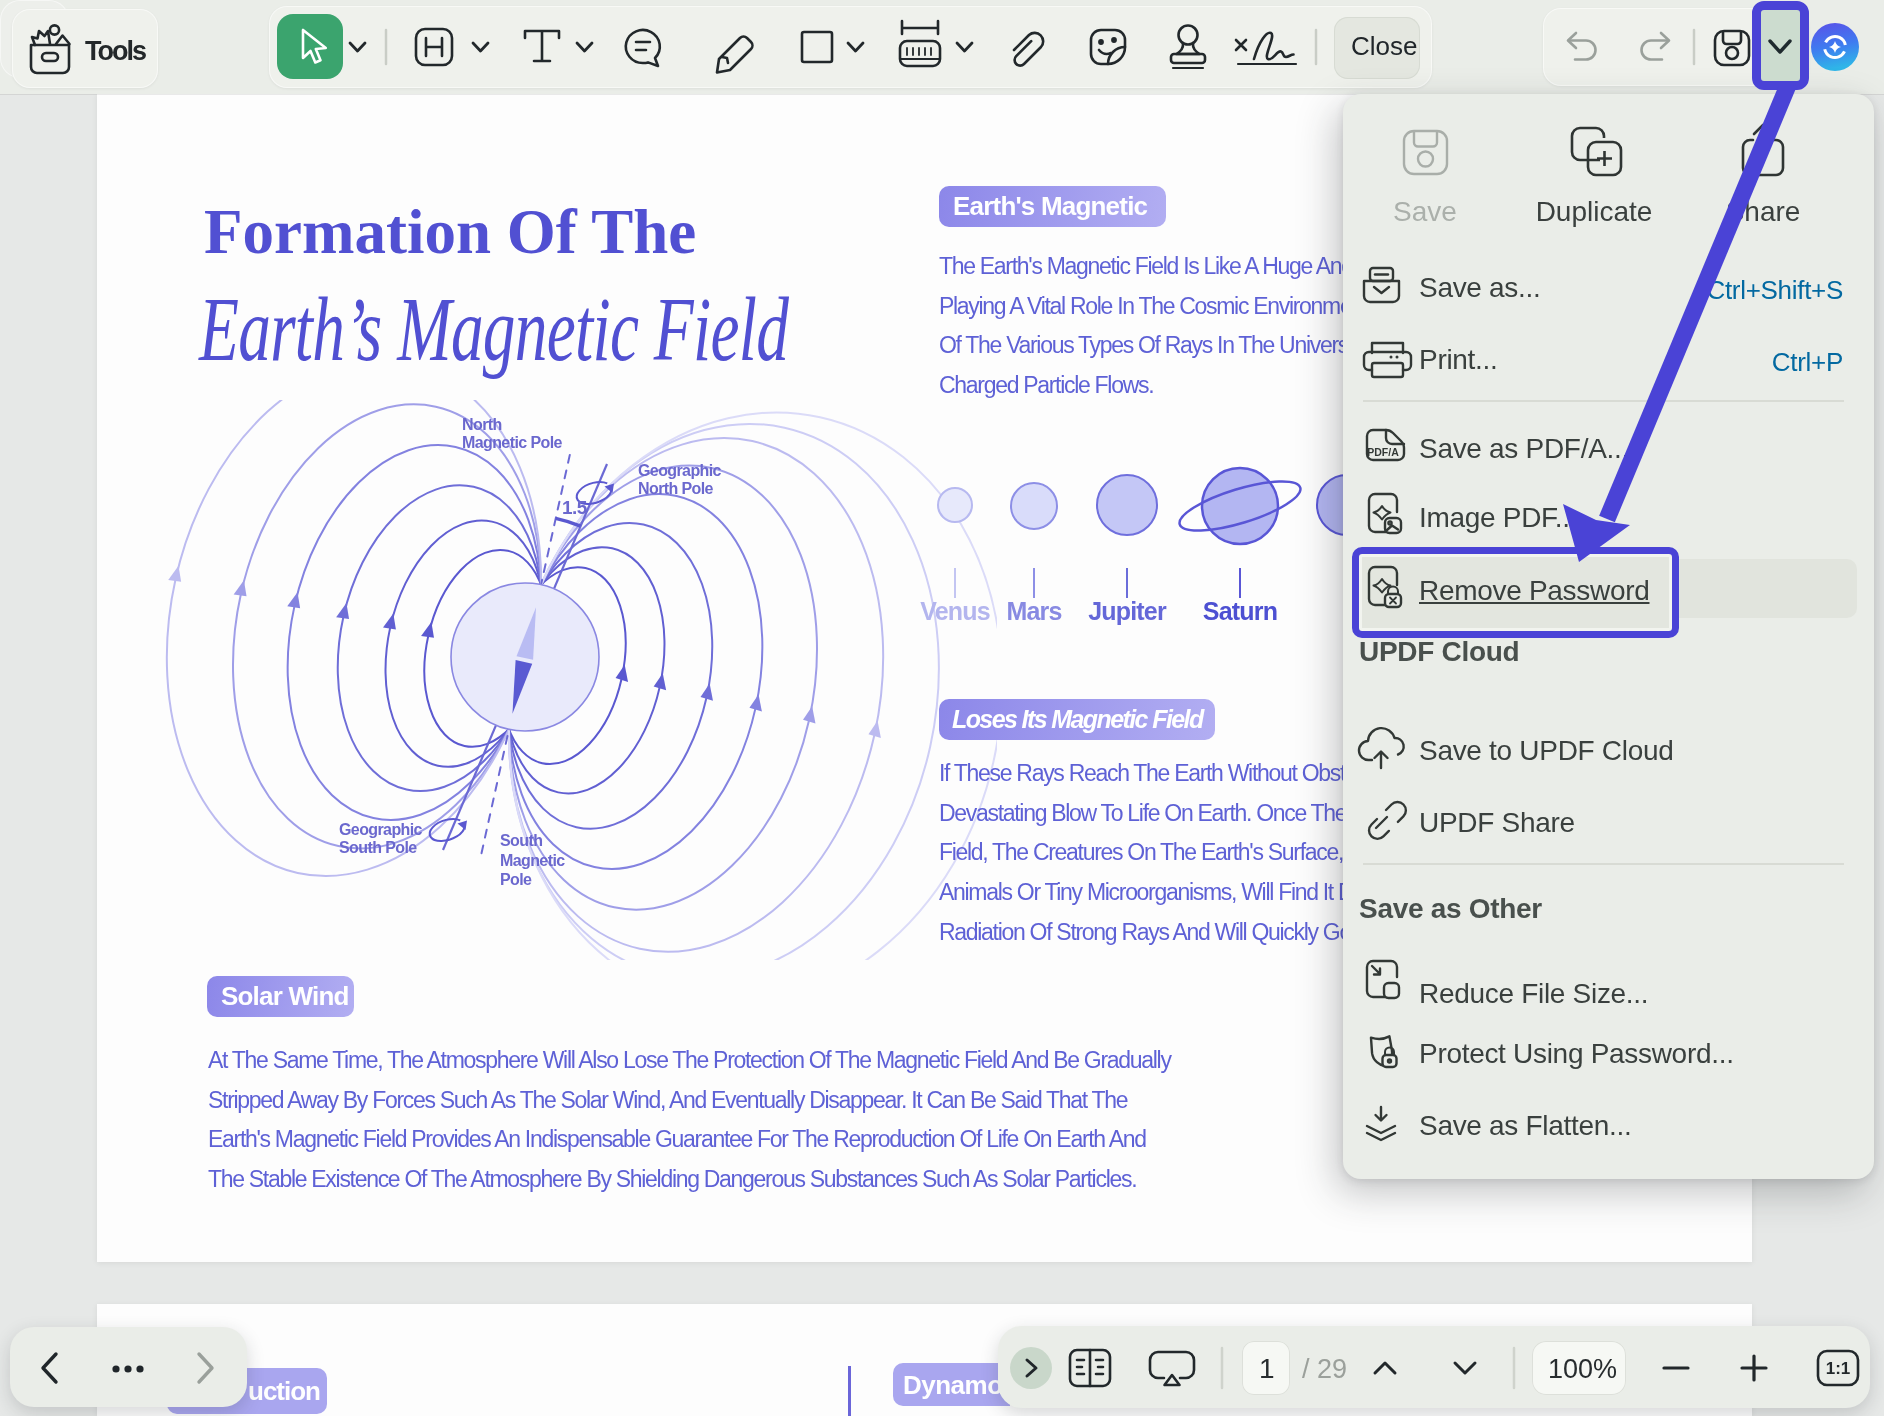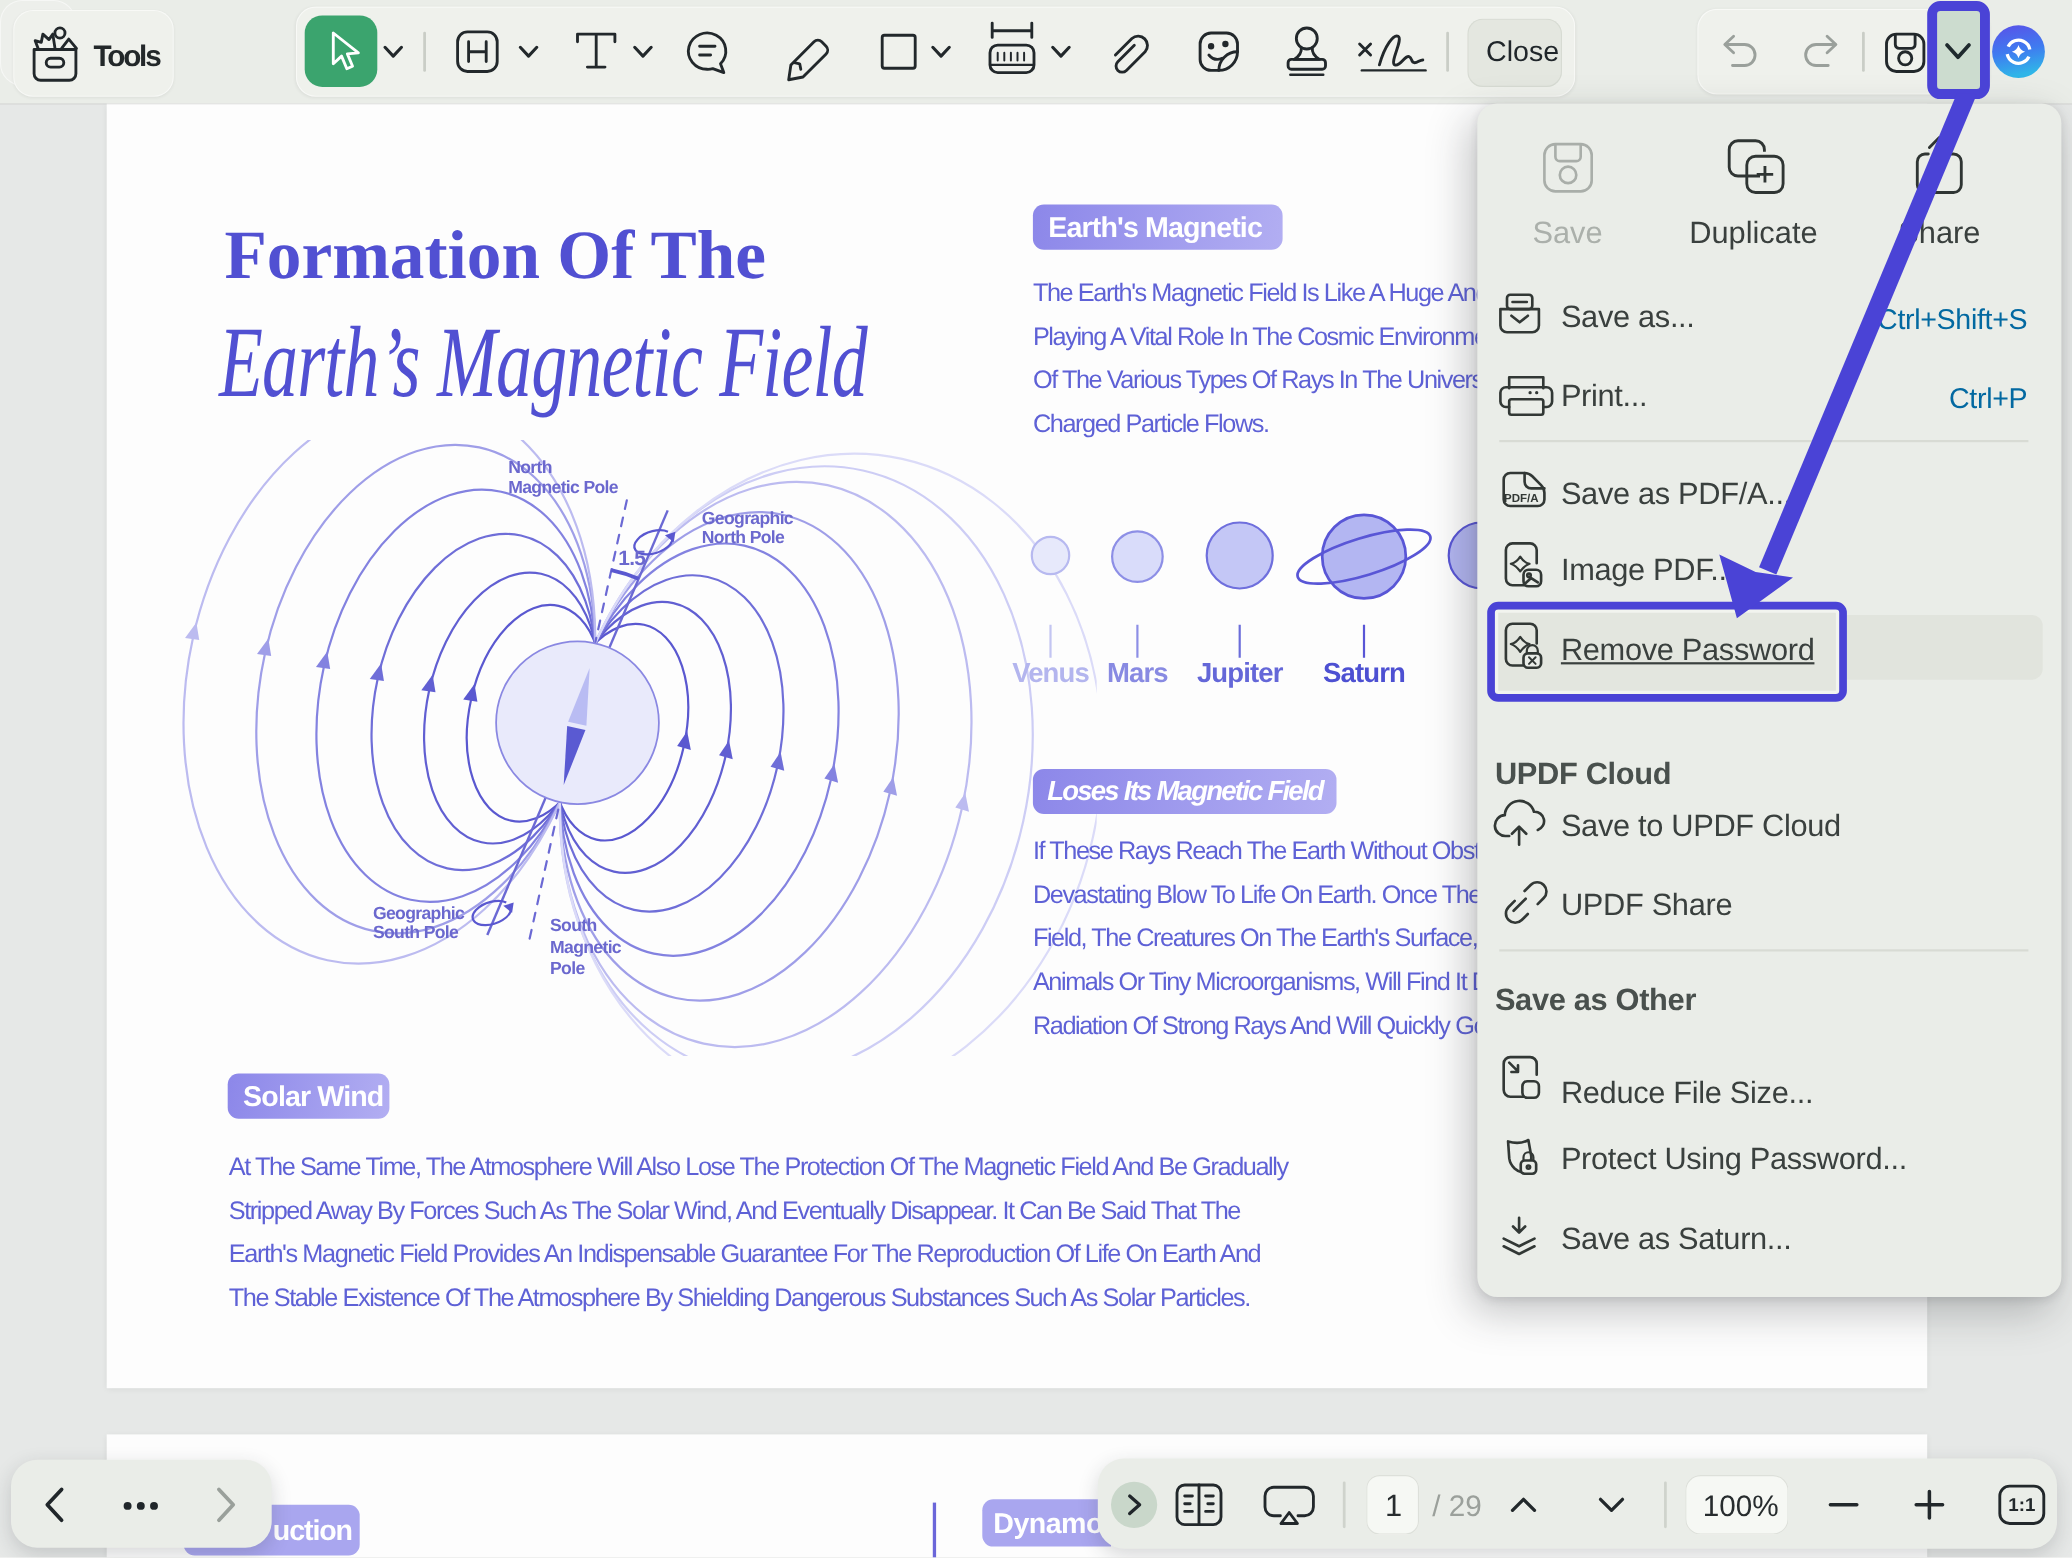--- a/index.html
+++ b/index.html
@@ -327,28 +327,28 @@
   <div class="mlabel" style="top:250px;">Print...</div>
     <div class="mshort" style="top:253px;">Ctrl+P</div>
   <div class="mdivider" style="top:306px;"></div>
   <div class="mlabel" style="top:339px;">Save as PDF/A...</div>
   <div class="mlabel" style="top:408px;">Image PDF...</div>
 
   <div class="abs" style="left:17px; top:465px; width:497px; height:59px; border-radius:10px; background:#e1e4dd;"></div>
   <div class="abs" style="left:9px; top:453px; width:327px; height:91px; border-radius:10px; border:7px solid #4a43d6; background:#e3e6df; box-shadow:inset 0 0 0 3px #f2f4ef;"></div>
   <div class="mlabel" style="top:481px;text-decoration:underline;">Remove Password</div>
 
-  <div class="mheader" style="top:594px;">UPDF Cloud</div>
+  <div class="mheader" style="top:542px;">UPDF Cloud</div>
   <div class="mlabel" style="top:641px;">Save to UPDF Cloud</div>
   <div class="mlabel" style="top:713px;">UPDF Share</div>
   <div class="mdivider" style="top:769px;"></div>
   <div class="mheader" style="top:799px;">Save as Other</div>
   <div class="mlabel" style="top:872px;margin-top:12px;">Reduce File Size...</div>
   <div class="mlabel" style="top:944px;">Protect Using Password...</div>
-  <div class="mlabel" style="top:1016px;">Save as Saturn...</div>
+  <div class="mlabel" style="top:1016px;">Save as Flatten...</div>
 
   <svg class="abs" id="menuicons" style="left:0; top:0;" width="531" height="1085" viewBox="0 0 531 1085">
 
     <g stroke="#a9aea9" stroke-width="2.4" fill="none" stroke-linejoin="round">
       <rect x="61" y="37" width="43" height="43" rx="10"></rect>
       <path d="M71 37.5 v11 a4 4 0 0 0 4 4 h15 a4 4 0 0 0 4 -4 v-11"></path>
       <circle cx="82.5" cy="65" r="7.5"></circle>
     </g>
 
     <g stroke="#2f3533" stroke-width="2.6" fill="none" stroke-linejoin="round">

